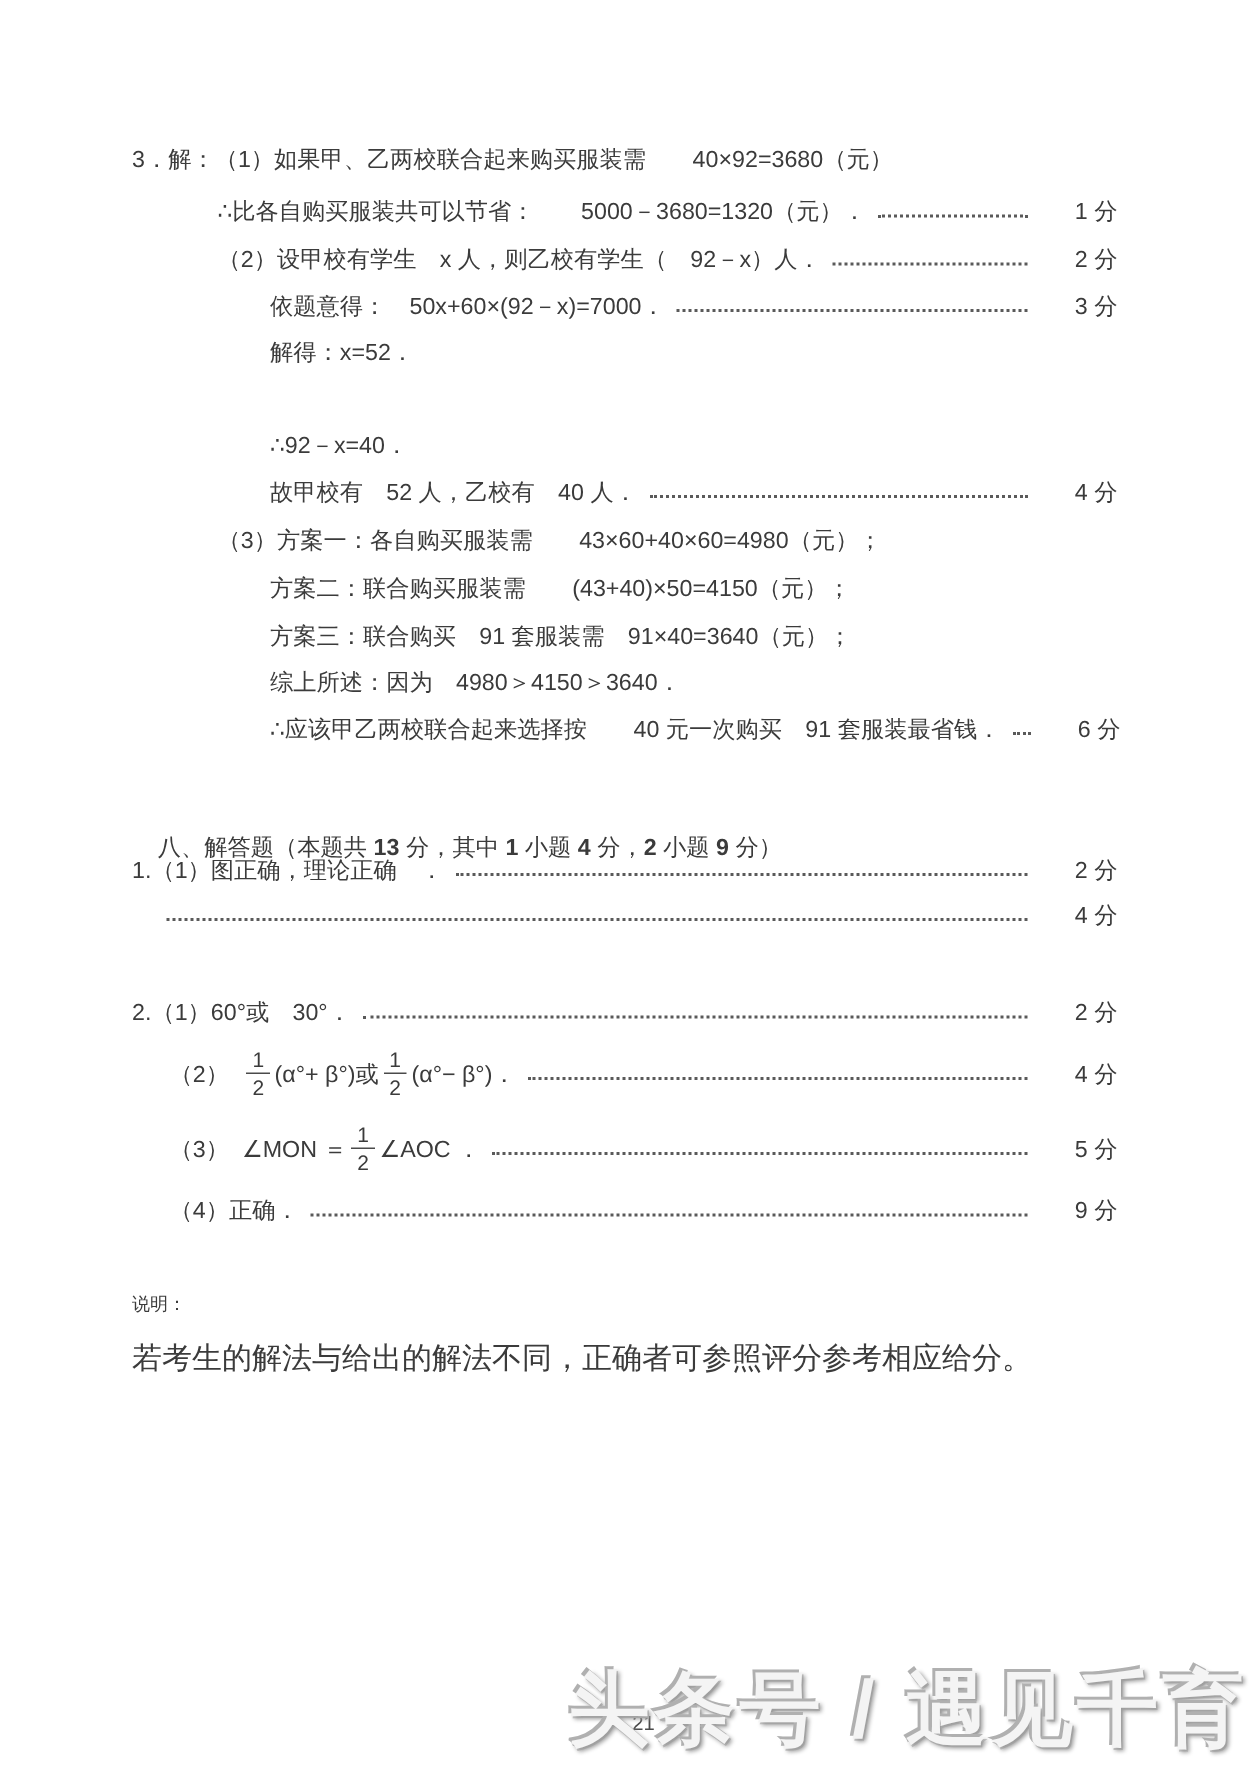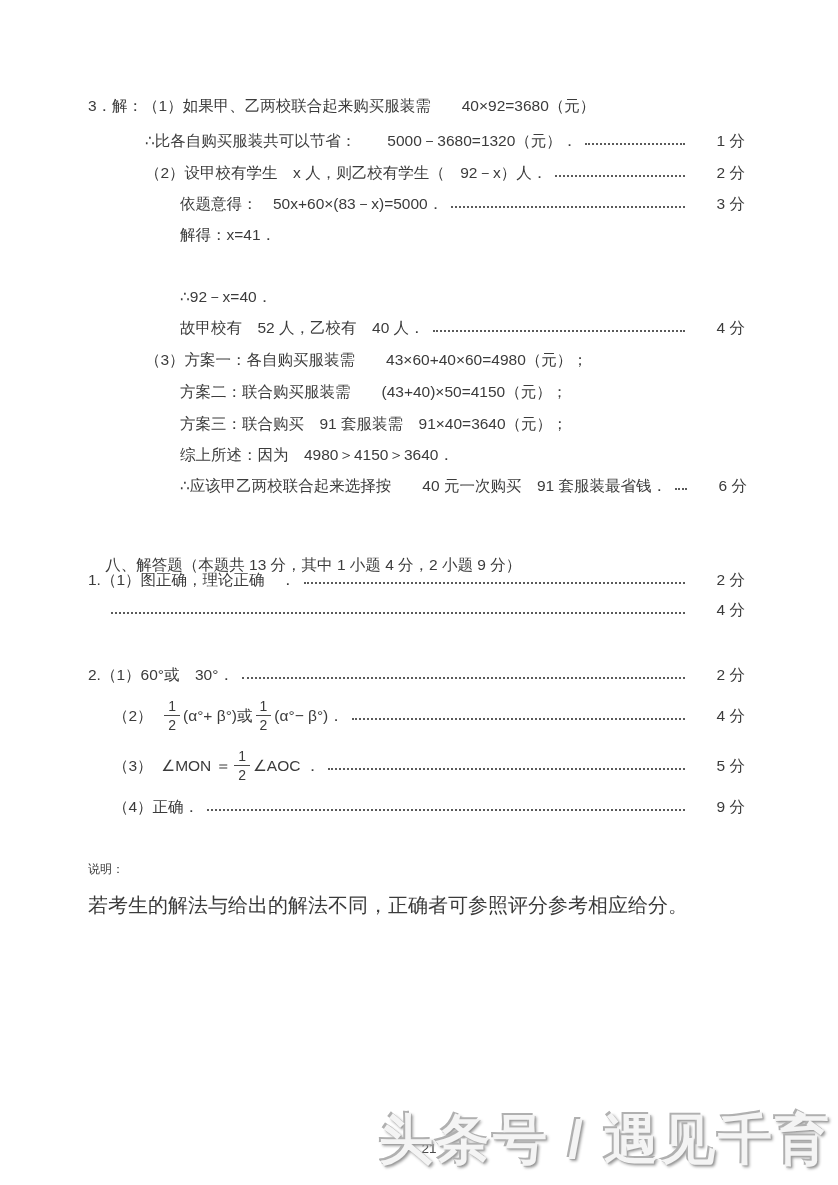--- a/index.html
+++ b/index.html
@@ -19,21 +19,21 @@
   .ind-e { left:113px; }
 
   .txt { white-space:pre; }
   .leader {
     flex:1; height:0; border-bottom:2px dotted #5a5a5a;
     margin:0 10px 0 8px; transform:translateY(3px); min-width:12px;
   }
   .score { min-width:50px; text-align:right; white-space:pre; }
 
   .heading { position:absolute; left:88px; font-size:15.5px; white-space:pre; }
-  .heading b { font-weight:normal; }
+  .heading b { font-weight:bold; }
 
   .frac {
     display:inline-flex; flex-direction:column; align-items:center;
     font-size:14px; line-height:1.25; margin:0 3px; vertical-align:middle;
   }
   .frac .num { border-bottom:1.5px solid #4a4a4a; padding:0 4px 0px 4px; }
   .frac .den { padding-top:1px; }
   .tall { height:48px; }
 
   .note-title { position:absolute; left:88px; font-size:12px; }
@@ -62,26 +62,26 @@
     <span class="txt">∴比各自购买服装共可以节省：　　5000－3680=1320（元）．</span>
     <span class="leader"></span>
     <span class="score">1 分</span>
   </div>
   <div class="line ind-b" style="top:162px">
     <span class="txt">（2）设甲校有学生　x 人，则乙校有学生（　92－x）人．</span>
     <span class="leader"></span>
     <span class="score">2 分</span>
   </div>
   <div class="line ind-c" style="top:193px">
-    <span class="txt">依题意得：　50x+60×(83－x)=5000．</span>
+    <span class="txt">依题意得：　50x+60×(92－x)=7000．</span>
     <span class="leader"></span>
     <span class="score">3 分</span>
   </div>
   <div class="line ind-c" style="top:224px">
-    <span class="txt">解得：x=41．</span>
+    <span class="txt">解得：x=52．</span>
   </div>
   <div class="line ind-c" style="top:286px">
     <span class="txt">∴92－x=40．</span>
   </div>
   <div class="line ind-c" style="top:317px">
     <span class="txt">故甲校有　52 人，乙校有　40 人．</span>
     <span class="leader"></span>
     <span class="score">4 分</span>
   </div>
   <div class="line ind-b" style="top:349px">

